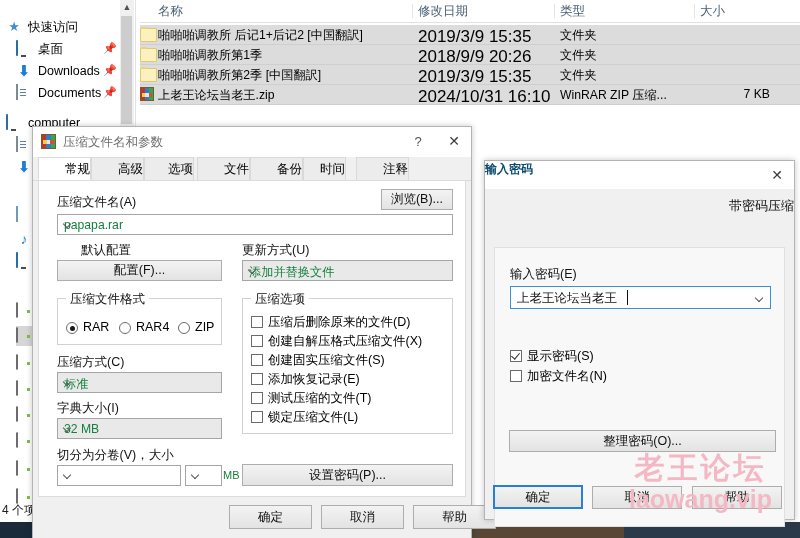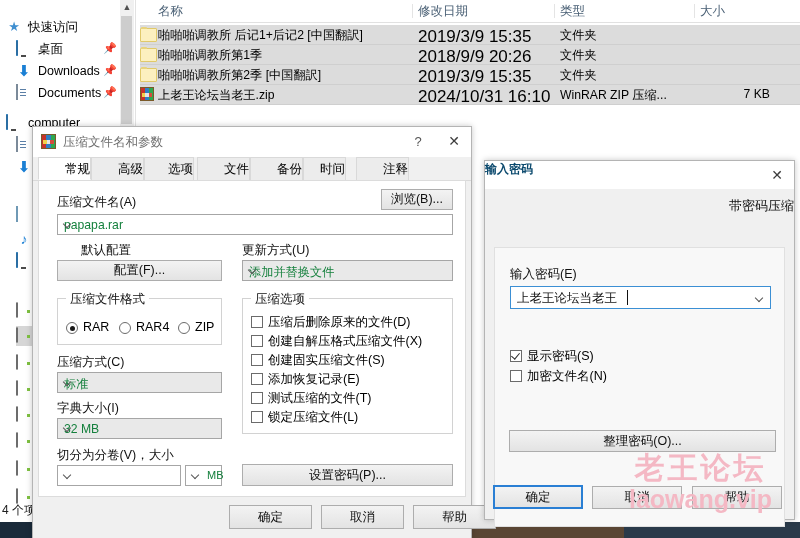--- a/index.html
+++ b/index.html
@@ -309,21 +309,21 @@
       <span>32 MB</span>
       <span class="cv"></span>
     </div>
 
     <div class="lbl" style="left:18px;top:266px;">切分为分卷(V)，大小</div>
     <div class="combo" style="left:18px;top:284px;width:124px;">
       <span></span>
       <span class="cv"></span>
     </div>
     <div class="combo" style="left:146px;top:284px;width:37px;">
-      <span style="left:0;font-size:11px;padding-left:21px;">MB</span>
+      <span style="left:16px;font-size:11px;padding-left:21px;">MB</span>
       <span class="cv" style="right:4px;"></span>
     </div>
 
     <div class="group" style="left:203px;top:117px;width:211px;height:136px;"></div>
     <div class="group-title" style="left:212px;top:110px;">压缩选项</div>
 
     <div class="cb" style="left:212px;top:133px;">
       <span class="mk"></span>
       <span class="cl">压缩后删除原来的文件(D)</span>
     </div>

